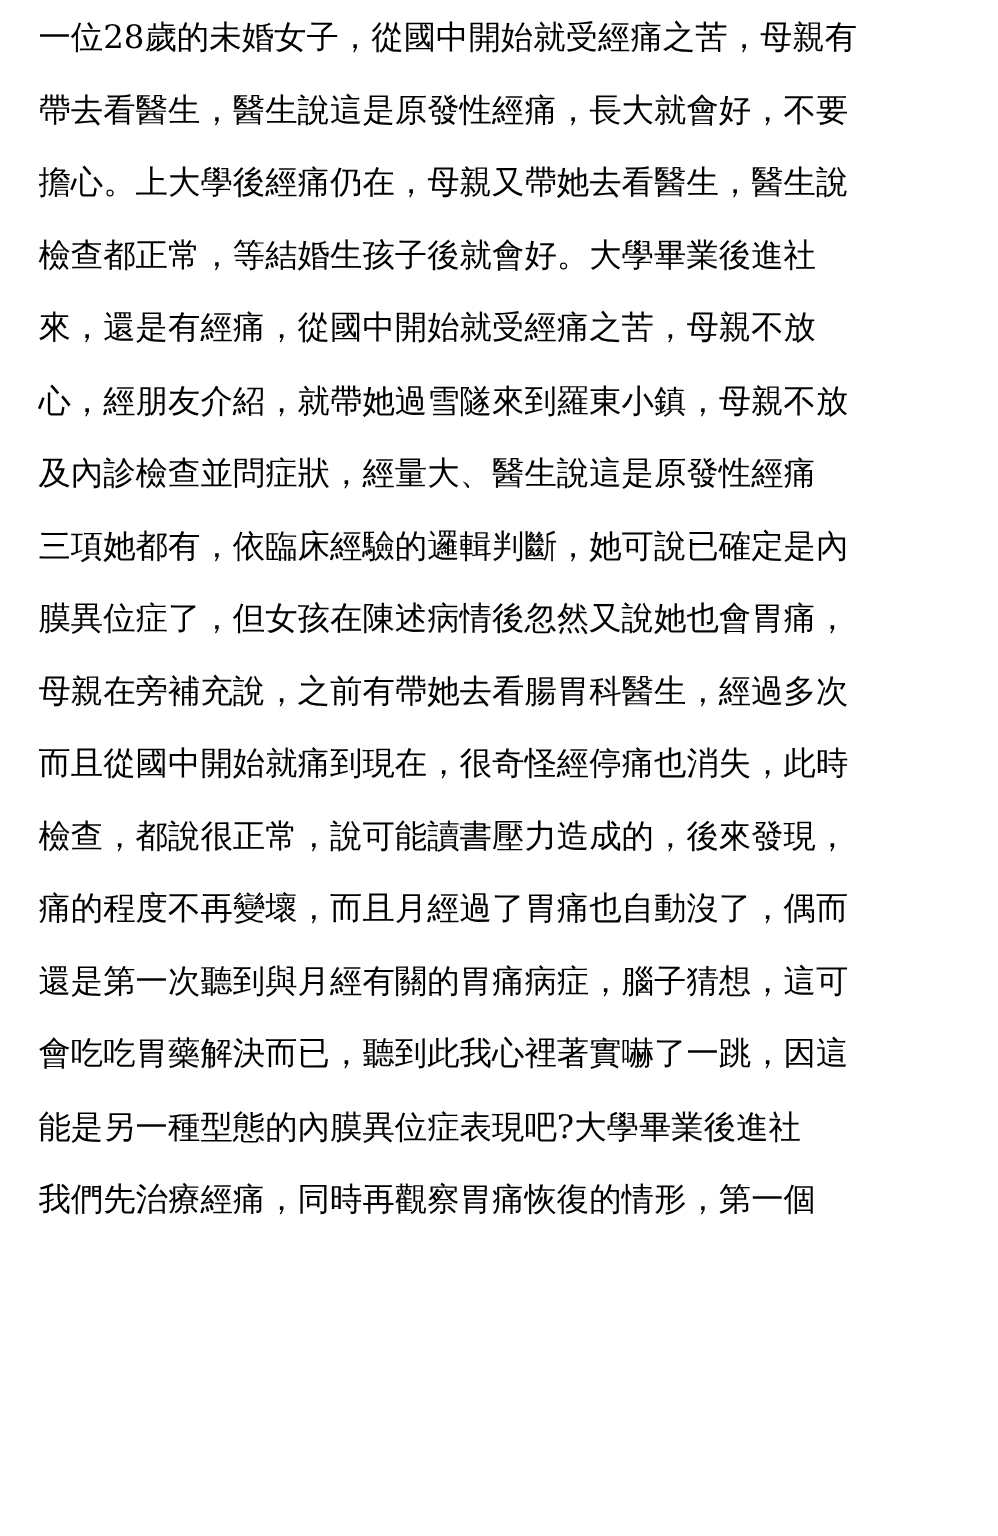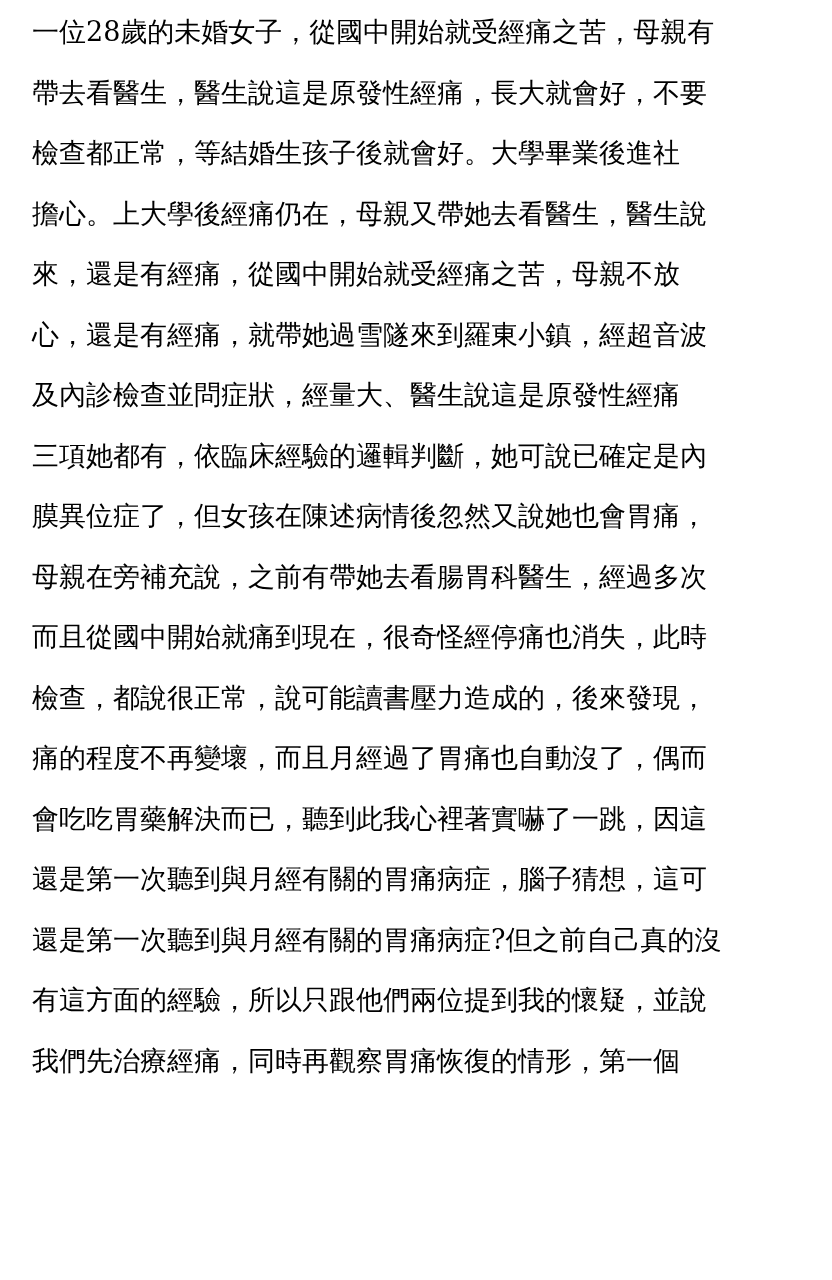--- a/index.html
+++ b/index.html
@@ -32,30 +32,29 @@
     height: 60.5px;
   }
 </style>
 </head>
 <body>
 
 <main class="page">
   <article class="paragraph">
     <div class="text-line">一位28歲的未婚女子，從國中開始就受經痛之苦，母親有</div>
     <div class="text-line">帶去看醫生，醫生說這是原發性經痛，長大就會好，不要</div>
+    <div class="text-line">擔心。上大學後經痛仍在，母親又帶她去看醫生，醫生說</div>
     <div class="text-line">檢查都正常，等結婚生孩子後就會好。大學畢業後進社</div>
-    <div class="text-line">擔心。上大學後經痛仍在，母親又帶她去看醫生，醫生說</div>
     <div class="text-line">來，還是有經痛，從國中開始就受經痛之苦，母親不放</div>
-    <div class="text-line">心，還是有經痛，就帶她過雪隧來到羅東小鎮，經超音波</div>
+    <div class="text-line">心，經朋友介紹，就帶她過雪隧來到羅東小鎮，母親不放</div>
     <div class="text-line">及內診檢查並問症狀，經量大、醫生說這是原發性經痛</div>
     <div class="text-line">三項她都有，依臨床經驗的邏輯判斷，她可說已確定是內</div>
     <div class="text-line">膜異位症了，但女孩在陳述病情後忽然又說她也會胃痛，</div>
     <div class="text-line">母親在旁補充說，之前有帶她去看腸胃科醫生，經過多次</div>
     <div class="text-line">而且從國中開始就痛到現在，很奇怪經停痛也消失，此時</div>
     <div class="text-line">檢查，都說很正常，說可能讀書壓力造成的，後來發現，</div>
     <div class="text-line">痛的程度不再變壞，而且月經過了胃痛也自動沒了，偶而</div>
+    <div class="text-line">還是第一次聽到與月經有關的胃痛病症，腦子猜想，這可</div>
     <div class="text-line">會吃吃胃藥解決而已，聽到此我心裡著實嚇了一跳，因這</div>
-    <div class="text-line">還是第一次聽到與月經有關的胃痛病症，腦子猜想，這可</div>
-    <div class="text-line">還是第一次聽到與月經有關的胃痛病症?但之前自己真的沒</div>
-    <div class="text-line">有這方面的經驗，所以只跟他們兩位提到我的懷疑，並說</div>
+    <div class="text-line">能是另一種型態的內膜異位症表現吧?大學畢業後進社</div>
     <div class="text-line">我們先治療經痛，同時再觀察胃痛恢復的情形，第一個</div>
   </article>
 </main>
 
 </body></html>

